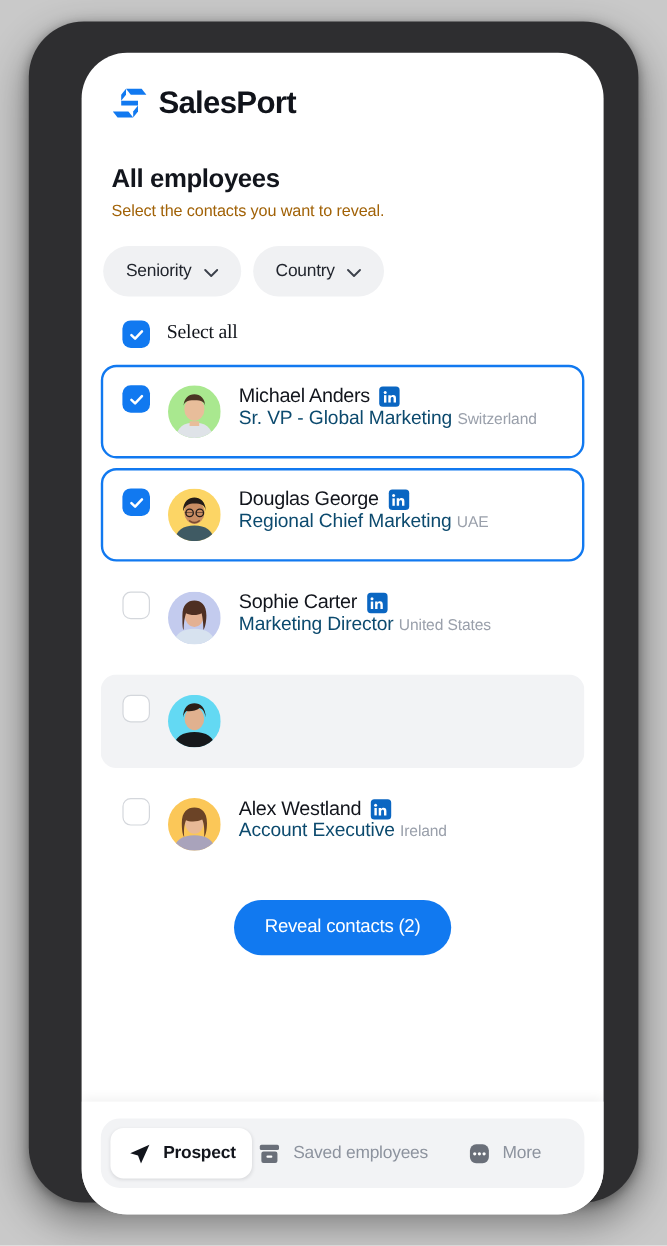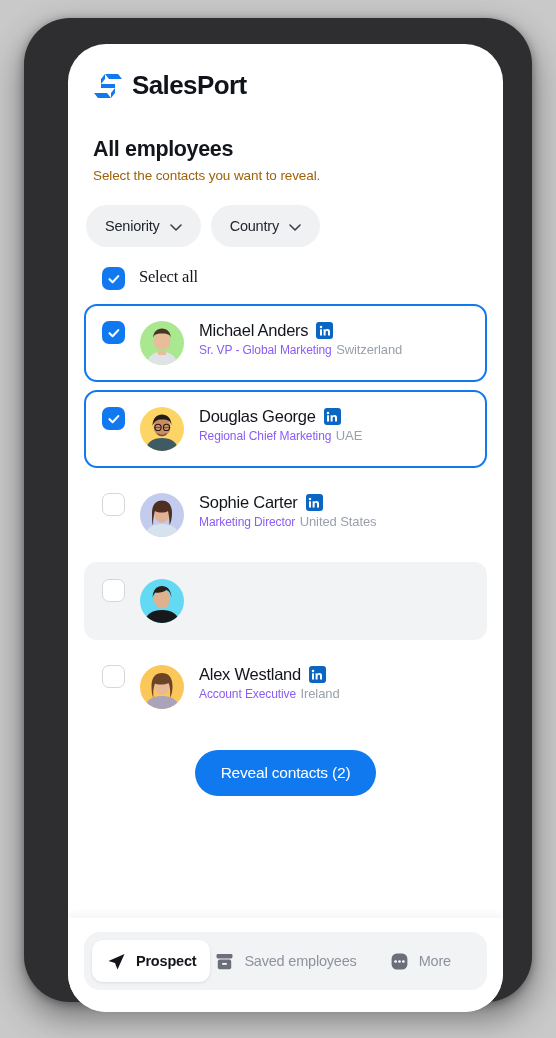--- a/index.html
+++ b/index.html
@@ -178,22 +178,22 @@
   .li-icon {
     width: 17px; height: 17px;
     border-radius: 3px;
     background: #0a66c2;
     display: flex; align-items: center; justify-content: center;
     flex: 0 0 auto;
   }
   .li-icon svg { width: 12px; height: 12px; display: block; }
 
   .contact-role {
-    font-size: 12px;
-    color: #8b5cf6;
+    font-size: 16px;
+    color: #0c4a6e;
     margin-top: 3px;
     letter-spacing: -0.1px;
     white-space: nowrap;
   }
   .contact-country {
     font-size: 13px;
     color: #9aa0ab;
     margin-top: 2px;
     letter-spacing: -0.1px;
     white-space: nowrap;

